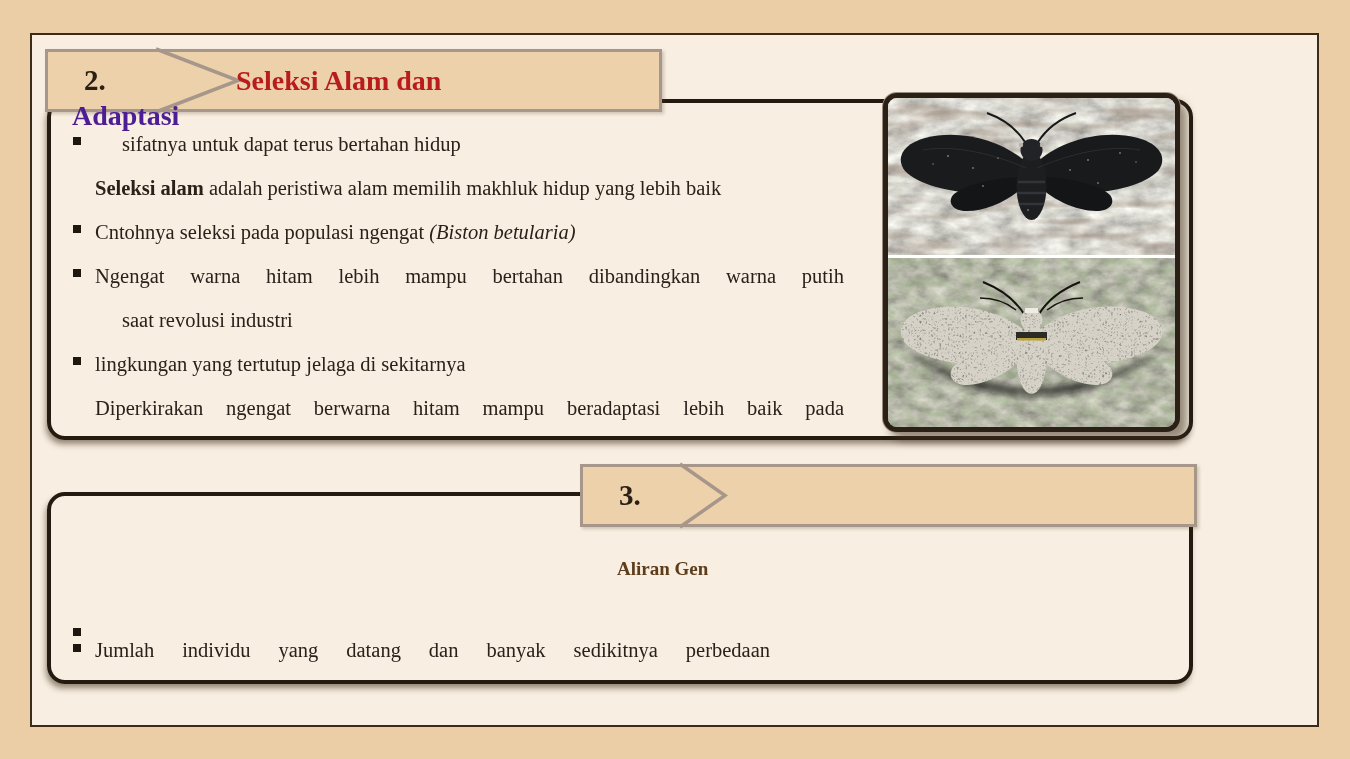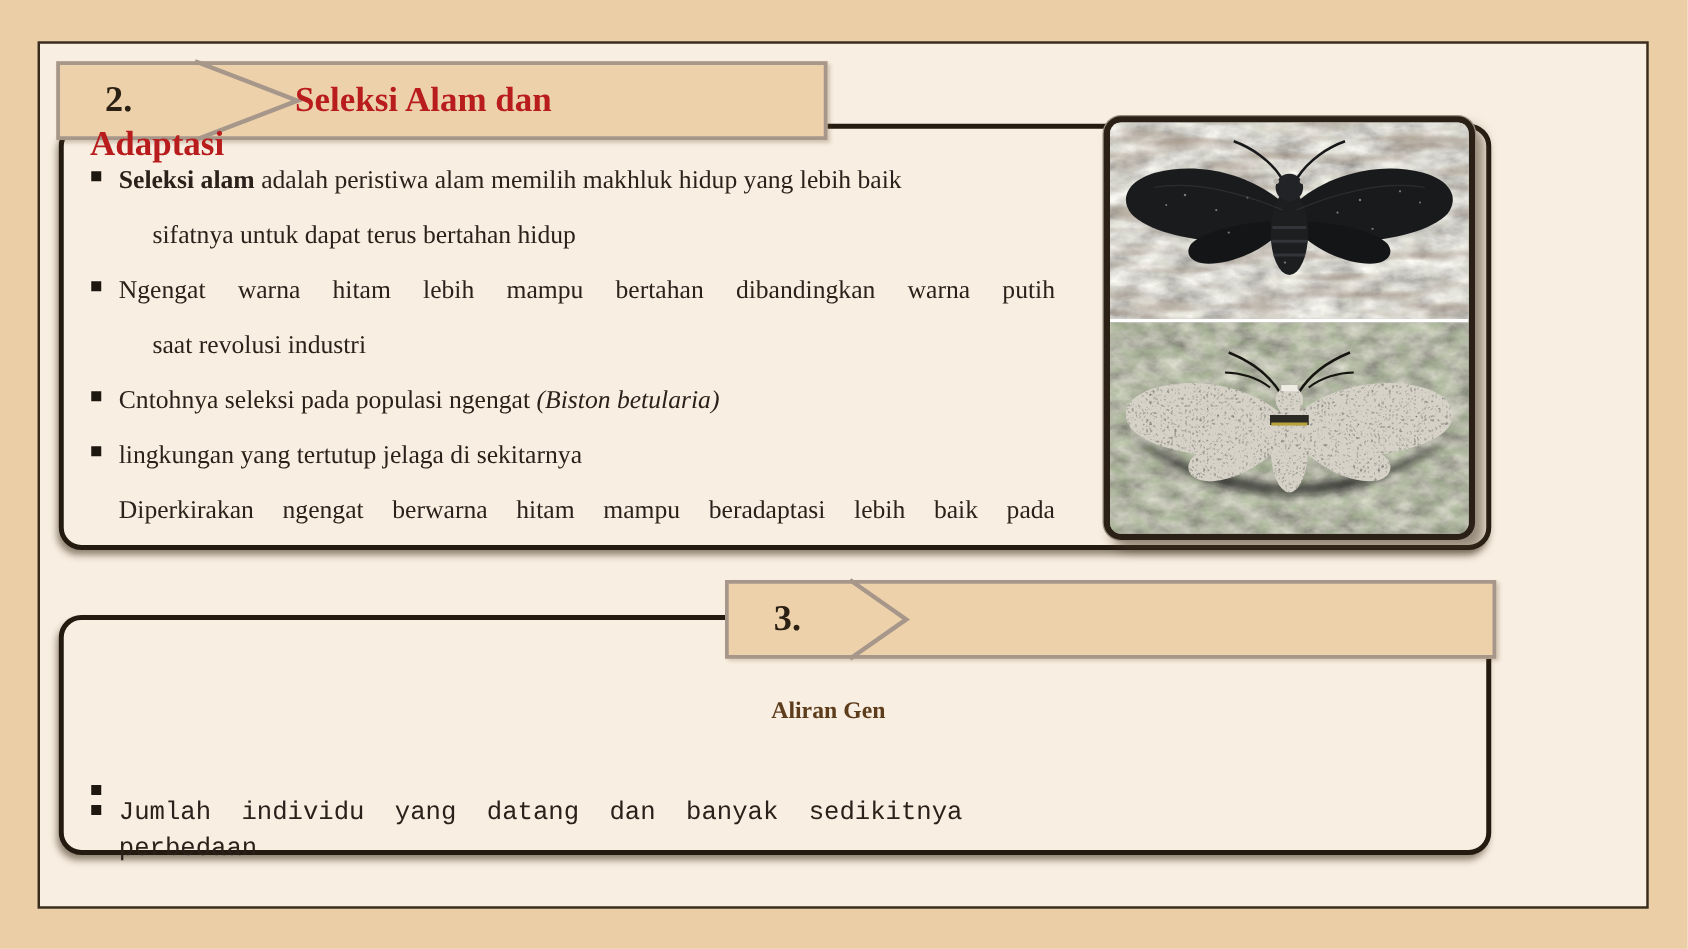--- a/index.html
+++ b/index.html
@@ -30,42 +30,42 @@
   #banner3{left:580px;top:464px;}
   .banner .num{
     position:absolute;left:36px;font-weight:bold;font-size:29px;color:#2b2014;
   }
   .banner svg.chev{position:absolute;left:0;top:0;width:611px;height:57px;overflow:visible;}
   .banner .banner-title{
     position:absolute;left:188px;font-weight:bold;font-size:28px;color:#b91c1c;white-space:nowrap;
   }
   .overflow-title{
     position:absolute;left:72px;top:100px;z-index:6;
-    font-weight:bold;font-size:28px;color:#b91c1c;white-space:nowrap;
+    font-weight:bold;font-size:28px;color:#4c1d95;white-space:nowrap;
   }
   #title3{
     position:absolute;left:617px;top:558px;z-index:6;
     font-weight:bold;font-size:19px;color:#5e3d1c;white-space:nowrap;
   }
   
   .bullets{position:absolute;z-index:7;color:#2b211a;font-size:20.5px;}
   #box1-bullets{left:72px;top:122px;width:790px;line-height:44px;}
   #box2-bullets{left:72px;top:620px;width:790px;line-height:29px;}
   .bullet{position:relative;padding-left:23px;}
   .bullet::before{
     content:"";position:absolute;left:1px;width:8px;height:8px;background:#1d1710;
   }
   #box1-bullets .bullet::before{top:15px;}
   #box2-bullets .bullet::before{top:8px;}
   #box2-bullets .bullet{margin-bottom:16px;}
   .b-line{white-space:nowrap;}
   .b-line.indent{margin-left:27px;}
   .b-line.justify{white-space:normal;text-align:justify;text-align-last:justify;}
   #box1-bullets .b-line.justify{width:749px;}
-  #box2-bullets .b-line.justify{width:675px;font-family:Liberation Mono, monospace;}
+  #box2-bullets .b-line.justify{width:675px;}
   .bold{font-weight:bold;}
   .italic{font-style:italic;}
   
   #moth-frame{
     position:absolute;left:883px;top:93px;width:297px;height:339px;z-index:4;
     border:5px solid #2b2015;border-radius:14px;overflow:hidden;background:#fff;
     box-shadow:0 0 0 1px #9a8d80, 7px 8px 9px rgba(70,55,35,.55);
     display:flex;flex-direction:column;gap:3px;box-sizing:border-box;
   }
   #moth-frame svg{display:block;width:100%;}
@@ -184,29 +184,29 @@
   <span class="num">2.</span>
   <svg class="chev" viewBox="0 0 611 57" preserveAspectRatio="none">
     <polyline points="108,-3 190,28.5 108,60" fill="none" stroke="#a6978a" stroke-width="3.5"></polyline>
   </svg>
   <span class="banner-title">Seleksi Alam dan</span>
 </div>
 <div class="overflow-title">Adaptasi</div>
 
 <div class="bullets" id="box1-bullets">
     <div class="bullet">
+      <div class="b-line indent"><span>sifatnya untuk dapat terus bertahan hidup</span></div>
       <div class="b-line"><span class="bold">Seleksi alam</span><span> adalah peristiwa alam memilih makhluk hidup yang lebih baik</span></div>
-      <div class="b-line indent"><span>sifatnya untuk dapat terus bertahan hidup</span></div>
+    </div>
+    <div class="bullet">
+      <div class="b-line"><span>Cntohnya seleksi pada populasi ngengat </span><span class="italic">(Biston betularia)</span></div>
     </div>
     <div class="bullet">
       <div class="b-line justify"><span>Ngengat warna hitam lebih mampu bertahan dibandingkan warna putih</span></div>
       <div class="b-line indent"><span>saat revolusi industri</span></div>
-    </div>
-    <div class="bullet">
-      <div class="b-line"><span>Cntohnya seleksi pada populasi ngengat </span><span class="italic">(Biston betularia)</span></div>
     </div>
     <div class="bullet">
       <div class="b-line"><span>lingkungan yang tertutup jelaga di sekitarnya</span></div>
       <div class="b-line justify"><span>Diperkirakan ngengat berwarna hitam mampu beradaptasi lebih baik pada</span></div>
     </div>
   </div>
 
 <div class="content-box" id="box2"></div>
 
 <div class="banner" id="banner3">

